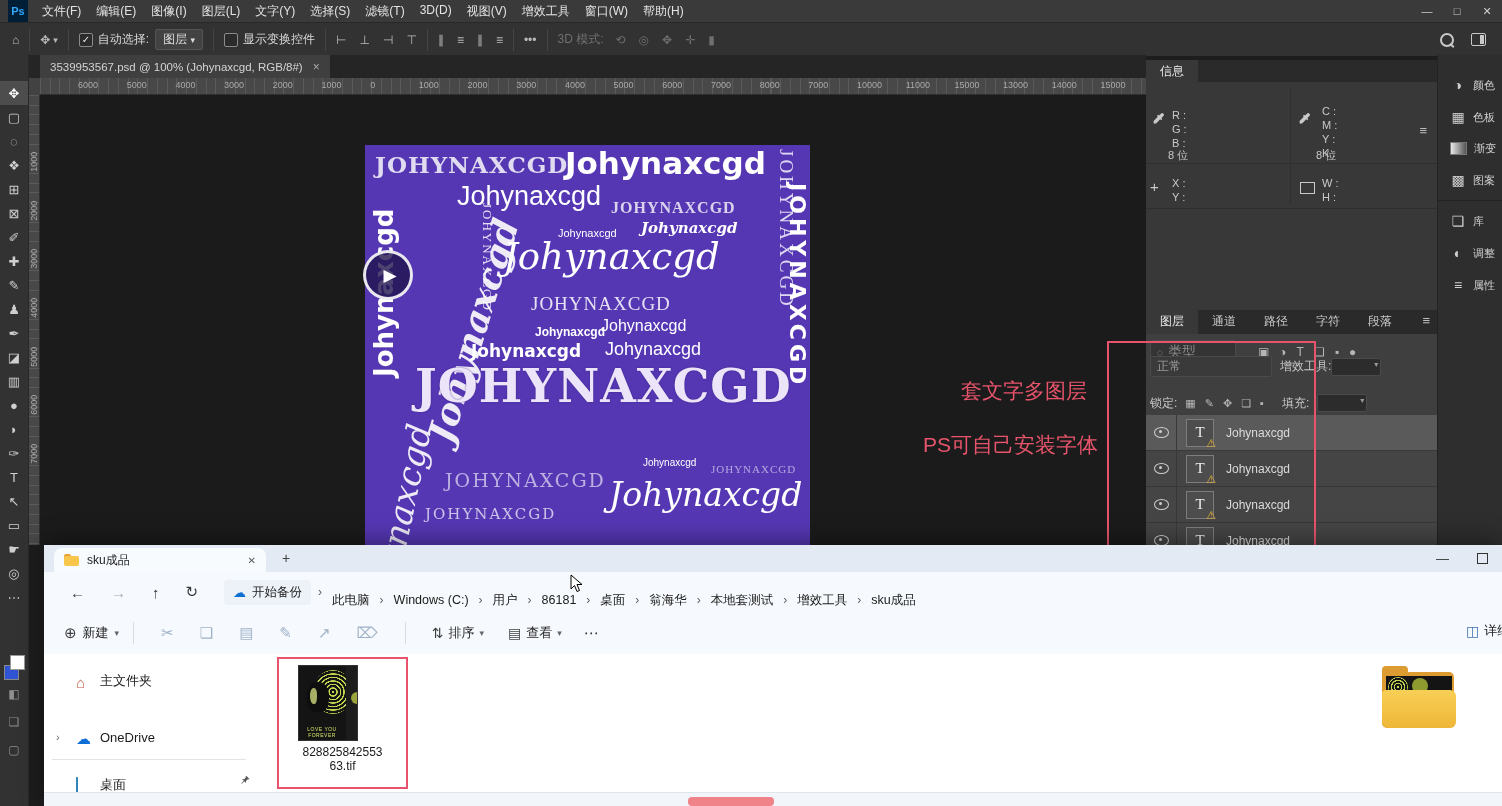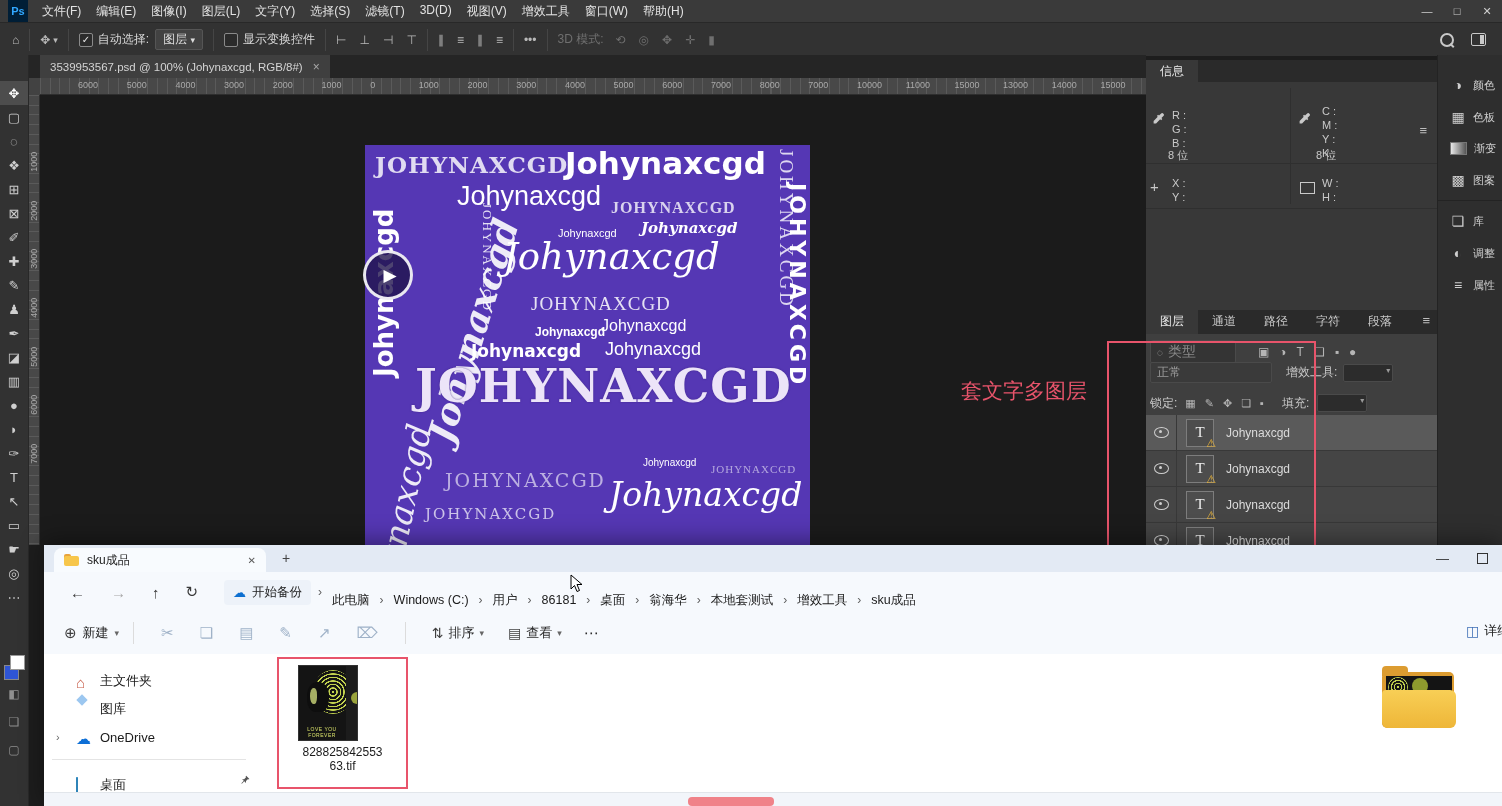--- a/index.html
+++ b/index.html
@@ -110,21 +110,21 @@
   .whic{left:1300px;top:182px;width:13px;height:10px;border:1px solid #c9c9c9;}
   .crossic{left:1150px;top:178px;color:#c9c9c9;font-size:15px;}
 
   #layers-tabrow{left:1146px;top:310px;width:291px;height:24px;background:#2a2a2a;display:flex;}
   #layers-body{left:1146px;top:334px;width:291px;height:211px;background:#3f3f3f;overflow:hidden;}
   #filter-row{position:absolute;left:4px;top:6px;display:flex;align-items:center;gap:8px;}
   #type-box{display:flex;align-items:center;gap:5px;background:#343434;border:1px solid #4a4a4a;border-radius:3px;
             padding:2px 6px;width:72px;}
   #type-box .ph{font-size:14px;color:#8a8a8a;}
   .filter-ic{color:#b5b5b5;font-size:12px;}
-  #blend-row{position:absolute;left:4px;top:28px;display:flex;align-items:center;gap:6px;}
+  #blend-row{position:absolute;left:4px;top:22px;display:flex;align-items:center;gap:0;}
   #blend-box{background:#3a3a3a;border:1px solid #4a4a4a;border-radius:2px;color:#9a9a9a;font-size:12px;
              padding:1px 6px;width:108px;}
   .plbl{font-size:12px;color:#c9c9c9;}
   .valbox{width:48px;height:16px;background:#2c2c2c;border:1px solid #4a4a4a;border-radius:2px;position:relative;}
   .valbox::after{content:'▾';position:absolute;right:2px;top:1px;font-size:8px;color:#9a9a9a;}
   #lock-row{position:absolute;left:4px;top:60px;display:flex;align-items:center;gap:8px;}
   .lock-ic{color:#b5b5b5;font-size:11px;}
   #layer-rows{position:absolute;left:0;top:81px;width:291px;height:130px;overflow:hidden;}
   .lrow{height:35px;background:#454545;border-bottom:1px solid #383838;display:flex;align-items:center;}
   .lrow.sel{background:#5a5a5a;}
@@ -471,20 +471,21 @@
       <span class="aw w21">JOHYNAXCGD</span>
       <span class="aw w22">JOHYNAXCGD</span>
       <span class="aw w23">Johynaxcgd</span>
       <span class="aw w24">Johynaxcgd</span>
     </div>
   <div class="abs" id="play-btn">
       <span>▶</span>
     </div>
 
   <div class="red-note" style="left:961px;top:377px;">套文字多图层</div>
+  <div class="red-note" style="left:923px;top:431px;">PS可自己安装字体</div>
   <div class="abs" id="layers-redrect"></div>
 
   <div class="abs" id="panels"></div>
   <div class="abs" id="info-tabrow">
     <span class="ptab sel">信息</span>
     <span class="pmenu" style="top:63px;">≡</span>
   </div>
   <svg class="dropper" style="left:1152px;top:112px;" viewBox="0 0 16 16">
       <path d="M14 2c-1-1-2-1-3 0L8.6 4.4 7.5 3.3 6 4.8l1.1 1.1L2 11v3h3l5.1-5.1 1.1 1.1 1.5-1.5-1.1-1.1L14 5c1-1 1-2 0-3z"></path>
     </svg>
@@ -747,24 +748,20 @@
         <span class="g-ic">◫</span>
         <span>详细信息</span>
       </div>
     </div>
     <div id="ex-body">
       <div id="ex-sidebar">
         <div class="sb-row" style="top:14px;">
           <span class="sb-ic"><span class="ic-home">⌂</span></span>
           <span class="sb-lbl">主文件夹</span>
         </div>
-        <div class="sb-row" style="top:42px;">
-          <span class="sb-ic"><span class="ic-gallery"></span></span>
-          <span class="sb-lbl">图库</span>
-        </div>
         <div class="sb-row" style="top:70px;">
           <span class="sb-chev">›</span>
           <span class="sb-ic"><span class="ic-cloud">☁</span></span>
           <span class="sb-lbl">OneDrive</span>
         </div>
         <div id="sb-div"></div>
         <div class="sb-row" style="top:118px;">
           <span class="sb-ic"><span class="ic-desktop"></span></span>
           <span class="sb-lbl">桌面</span>
           <svg class="pin" viewBox="0 0 16 16">

